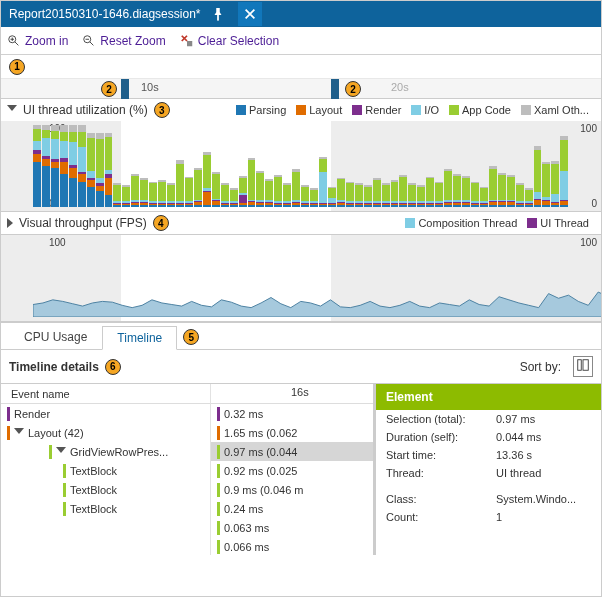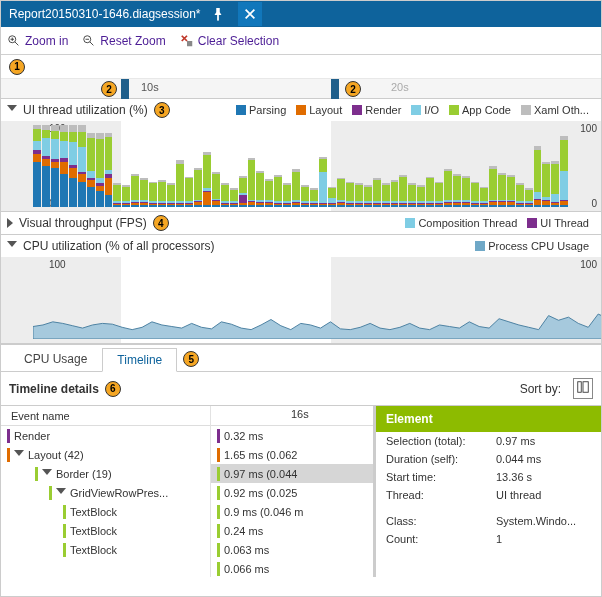--- a/index.html
+++ b/index.html
@@ -649,30 +649,20 @@
         </span>
         <span class="swatch">
           <span class="sq" style="background: rgb(125, 46, 141);"></span>
           <span>UI Thread</span>
         </span>
       </div>
   </div>
 </div>
 
 <div class="swimlane">
-  <div class="hdr">
-    <span class="expand tri-down"></span>
-    <span>CPU utilization (% of all processors)</span>
-    <div class="legend">
-        <span class="swatch">
-          <span class="sq" style="background: rgb(111, 168, 199);"></span>
-          <span>Process CPU Usage</span>
-        </span>
-      </div>
-  </div>
   <div class="chartbody small">
     <span class="ylab" style="top:2px">100</span>
     <span class="ylab" style="bottom:2px">0</span>
     <span class="ylab r" style="top:2px">100</span>
     <span class="ylab r" style="bottom:2px">0</span>
     <div class="sel-shade" style="left:0;width:120px"></div>
     <div class="sel-shade" style="left:330px;right:0"></div>
     <div class="plot">
         <svg id="cpuArea" class="area" viewBox="0 0 600 80" preserveAspectRatio="none">
           <path d="M0 80 L0.0 67.2 L10.2 65.6 L20.3 62.4 L30.5 64.0 L40.7 66.4 L50.8 68.8 L61.0 65.6 L71.2 64.0 L81.4 64.8 L91.5 68.0 L101.7 70.4 L111.9 68.0 L122.0 62.4 L132.2 65.6 L142.4 67.2 L152.5 68.8 L162.7 64.0 L172.9 68.0 L183.1 69.6 L193.2 62.4 L203.4 64.8 L213.6 68.8 L223.7 70.4 L233.9 65.6 L244.1 60.0 L254.2 66.4 L264.4 70.4 L274.6 64.0 L284.7 65.6 L294.9 68.8 L305.1 62.4 L315.3 69.6 L325.4 70.4 L335.6 68.0 L345.8 64.0 L355.9 68.8 L366.1 70.4 L376.3 68.0 L386.4 64.0 L396.6 68.8 L406.8 70.4 L416.9 65.6 L427.1 67.2 L437.3 68.8 L447.5 62.4 L457.6 67.2 L467.8 68.8 L478.0 59.2 L488.1 62.4 L498.3 65.6 L508.5 68.0 L518.6 70.4 L528.8 56.0 L539.0 60.8 L549.2 57.6 L559.3 64.0 L569.5 68.0 L579.7 54.4 L589.8 59.2 L600.0 62.4 L600 80 Z" fill="#a6c9dd" stroke="#4a7fa0" stroke-width="1"></path>
@@ -707,25 +697,20 @@
       <div id="treeRows">
           <div class="row" style="padding-left: 6px;">
             <span class="tick" style="background: rgb(125, 46, 141);"></span>
             <span>Render</span>
           </div>
           <div class="row" style="padding-left: 6px;">
             <span class="tick" style="background: rgb(224, 108, 0);"></span>
             <span class="expand tri-down"></span>
             <span>Layout (42)</span>
           </div>
-          <div class="row" style="padding-left: 34px;">
-            <span class="tick" style="background: rgb(154, 205, 50);"></span>
-            <span class="expand tri-down"></span>
-            <span>Border (19)</span>
-          </div>
           <div class="row" style="padding-left: 48px;">
             <span class="tick" style="background: rgb(154, 205, 50);"></span>
             <span class="expand tri-down"></span>
             <span>GridViewRowPres...</span>
           </div>
           <div class="row" style="padding-left: 62px;">
             <span class="tick" style="background: rgb(154, 205, 50);"></span>
             <span>TextBlock</span>
           </div>
           <div class="row" style="padding-left: 62px;">

